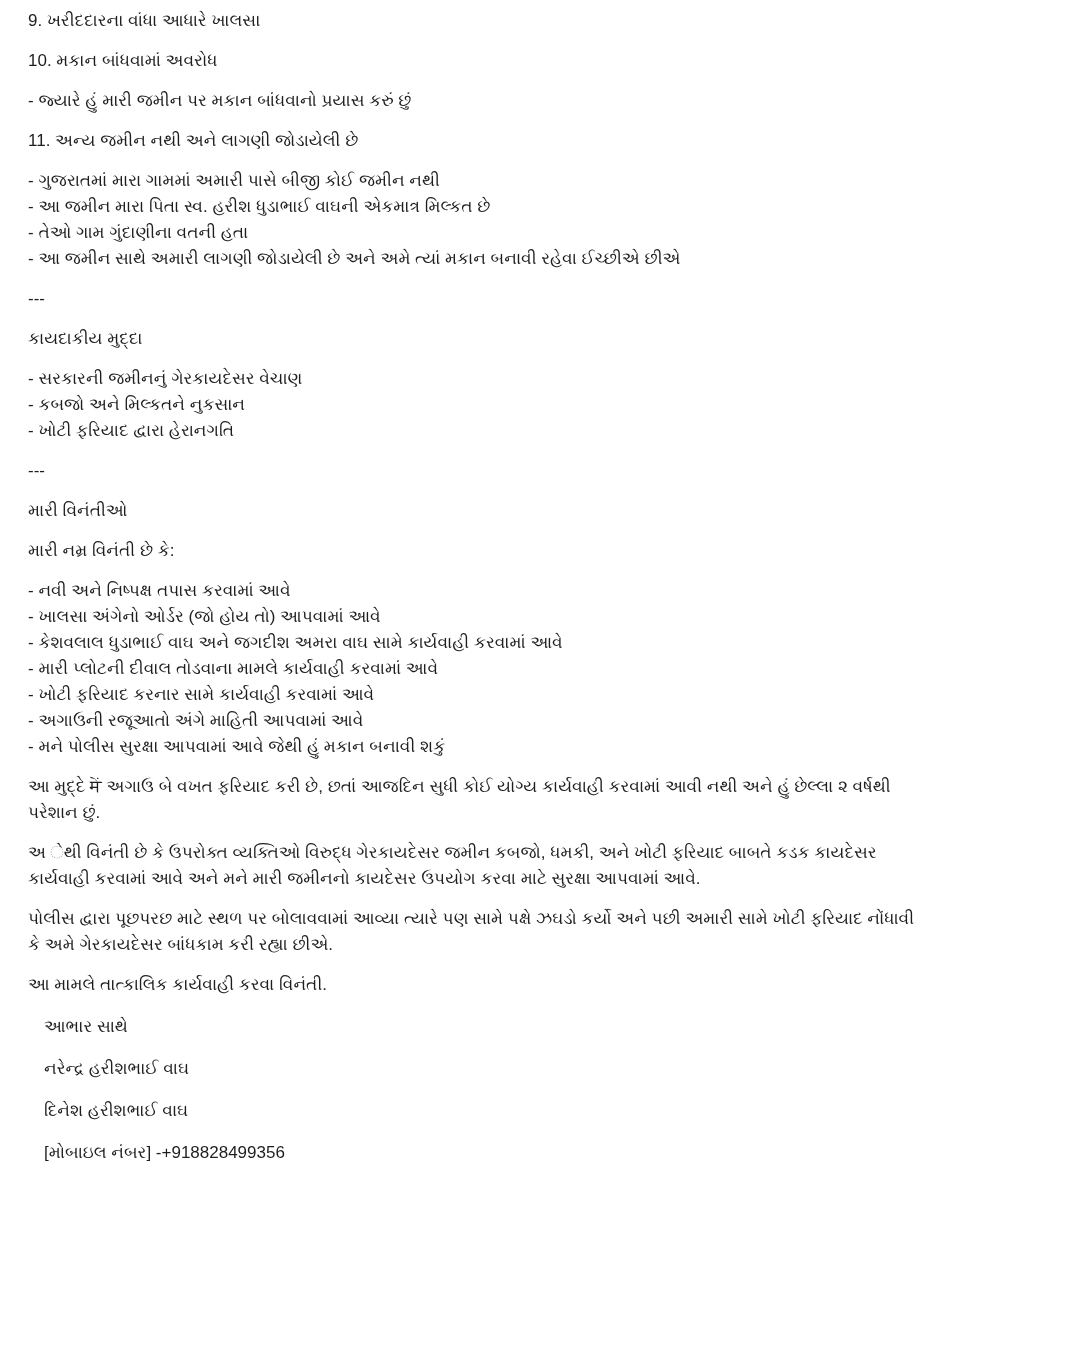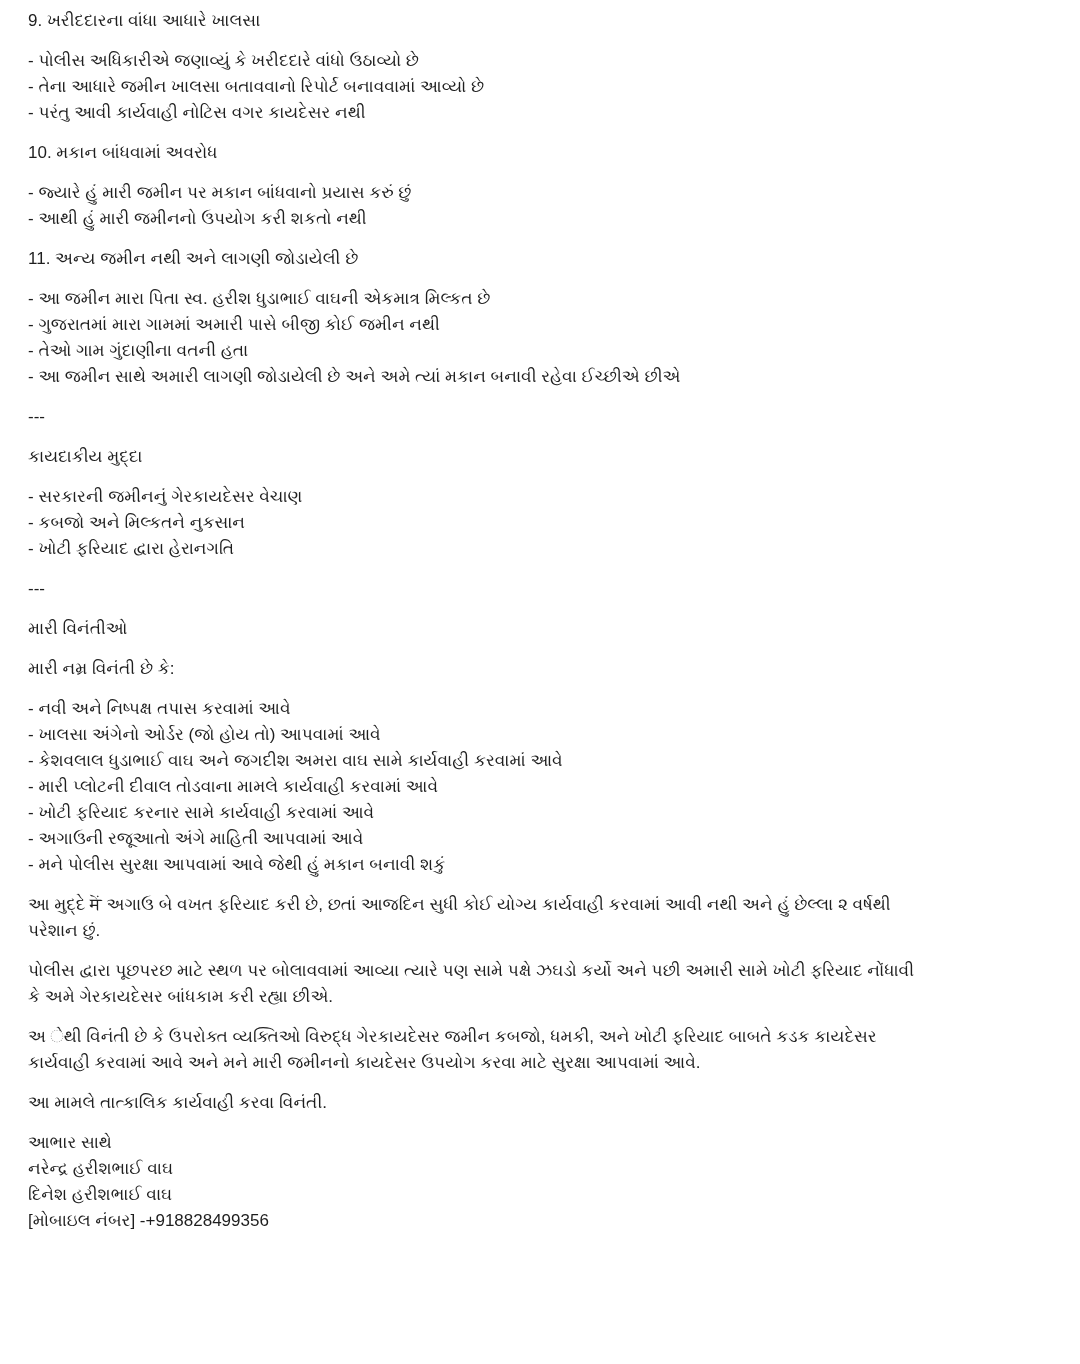--- a/index.html
+++ b/index.html
@@ -31,45 +31,39 @@
   }
   .para {
     margin: 9px 0 14px 0;
     max-width: 1026px;
   }
   .sep {
     margin: 0 0 14px 0;
     letter-spacing: 0px;
   }
   .sig .line {
-    margin: 0;
+    margin: 16px;
   }
 </style>
 </head>
 <body>
 
 <div class="page">
 
   <p class="h">9. ખરીદદારના વાંધા આધારે ખાલસા</p>
-  <div class="block">
-    <div class="line">- પોલીસ અધિકારીએ જણાવ્યું કે ખરીદદારે વાંધો ઉઠાવ્યો છે</div>
-    <div class="line">- તેના આધારે જમીન ખાલસા બતાવવાનો રિપોર્ટ બનાવવામાં આવ્યો છે</div>
-    <div class="line">- પરંતુ આવી કાર્યવાહી નોટિસ વગર કાયદેસર નથી</div>
-  </div>
 
   <p class="h">10. મકાન બાંધવામાં અવરોધ</p>
   <div class="block">
     <div class="line">- જ્યારે હું મારી જમીન પર મકાન બાંધવાનો પ્રયાસ કરું છું</div>
-    <div class="line">- આથી હું મારી જમીનનો ઉપયોગ કરી શકતો નથી</div>
   </div>
 
   <p class="h">11. અન્ય જમીન નથી અને લાગણી જોડાયેલી છે</p>
   <div class="block">
+    <div class="line">- ગુજરાતમાં મારા ગામમાં અમારી પાસે બીજી કોઈ જમીન નથી</div>
     <div class="line">- આ જમીન મારા પિતા સ્વ. હરીશ ધુડાભાઈ વાઘની એકમાત્ર મિલ્કત છે</div>
-    <div class="line">- ગુજરાતમાં મારા ગામમાં અમારી પાસે બીજી કોઈ જમીન નથી</div>
     <div class="line">- તેઓ ગામ ગુંદાણીના વતની હતા</div>
     <div class="line">- આ જમીન સાથે અમારી લાગણી જોડાયેલી છે અને અમે ત્યાં મકાન બનાવી રહેવા ઈચ્છીએ છીએ</div>
   </div>
 
   <p class="sep">---</p>
 
   <p class="h">કાયદાકીય મુદ્દા</p>
   <div class="block">
     <div class="line">- સરકારની જમીનનું ગેરકાયદેસર વેચાણ</div>
     <div class="line">- કબજો અને મિલ્કતને નુકસાન</div>
@@ -84,22 +78,22 @@
     <div class="line">- નવી અને નિષ્પક્ષ તપાસ કરવામાં આવે</div>
     <div class="line">- ખાલસા અંગેનો ઓર્ડર (જો હોય તો) આપવામાં આવે</div>
     <div class="line">- કેશવલાલ ધુડાભાઈ વાઘ અને જગદીશ અમરા વાઘ સામે કાર્યવાહી કરવામાં આવે</div>
     <div class="line">- મારી પ્લોટની દીવાલ તોડવાના મામલે કાર્યવાહી કરવામાં આવે</div>
     <div class="line">- ખોટી ફરિયાદ કરનાર સામે કાર્યવાહી કરવામાં આવે</div>
     <div class="line">- અગાઉની રજૂઆતો અંગે માહિતી આપવામાં આવે</div>
     <div class="line">- મને પોલીસ સુરક્ષા આપવામાં આવે જેથી હું મકાન બનાવી શકું</div>
   </div>
 
   <p class="para">આ મુદ્દે में અગાઉ બે વખત ફરિયાદ કરી છે, છતાં આજદિન સુધી કોઈ યોગ્ય કાર્યવાહી કરવામાં આવી નથી અને હું છેલ્લા ૨ વર્ષથી પરેશાન છું.</p>
+  <p class="para">અ ેથી વિનંતી છે કે ઉપરોક્ત વ્યક્તિઓ વિરુદ્ધ ગેરકાયદેસર જમીન કબજો, ધમકી, અને ખોટી ફરિયાદ બાબતે કડક કાયદેસર કાર્યવાહી કરવામાં આવે અને મને મારી જમીનનો કાયદેસર ઉપયોગ કરવા માટે સુરક્ષા આપવામાં આવે.</p>
   <p class="para">પોલીસ દ્વારા પૂછપરછ માટે સ્થળ પર બોલાવવામાં આવ્યા ત્યારે પણ સામે પક્ષે ઝઘડો કર્યો અને પછી અમારી સામે ખોટી ફરિયાદ નોંધાવી કે અમે ગેરકાયદેસર બાંધકામ કરી રહ્યા છીએ.</p>
-  <p class="para">અ ેથી વિનંતી છે કે ઉપરોક્ત વ્યક્તિઓ વિરુદ્ધ ગેરકાયદેસર જમીન કબજો, ધમકી, અને ખોટી ફરિયાદ બાબતે કડક કાયદેસર કાર્યવાહી કરવામાં આવે અને મને મારી જમીનનો કાયદેસર ઉપયોગ કરવા માટે સુરક્ષા આપવામાં આવે.</p>
   <p class="para">આ મામલે તાત્કાલિક કાર્યવાહી કરવા વિનંતી.</p>
 
   <div class="block sig">
     <div class="line">આભાર સાથે</div>
     <div class="line">નરેન્દ્ર હરીશભાઈ વાઘ</div>
     <div class="line">દિનેશ હરીશભાઈ વાઘ</div>
     <div class="line">[મોબાઇલ નંબર] -+918828499356</div>
   </div>
 
 </div>

